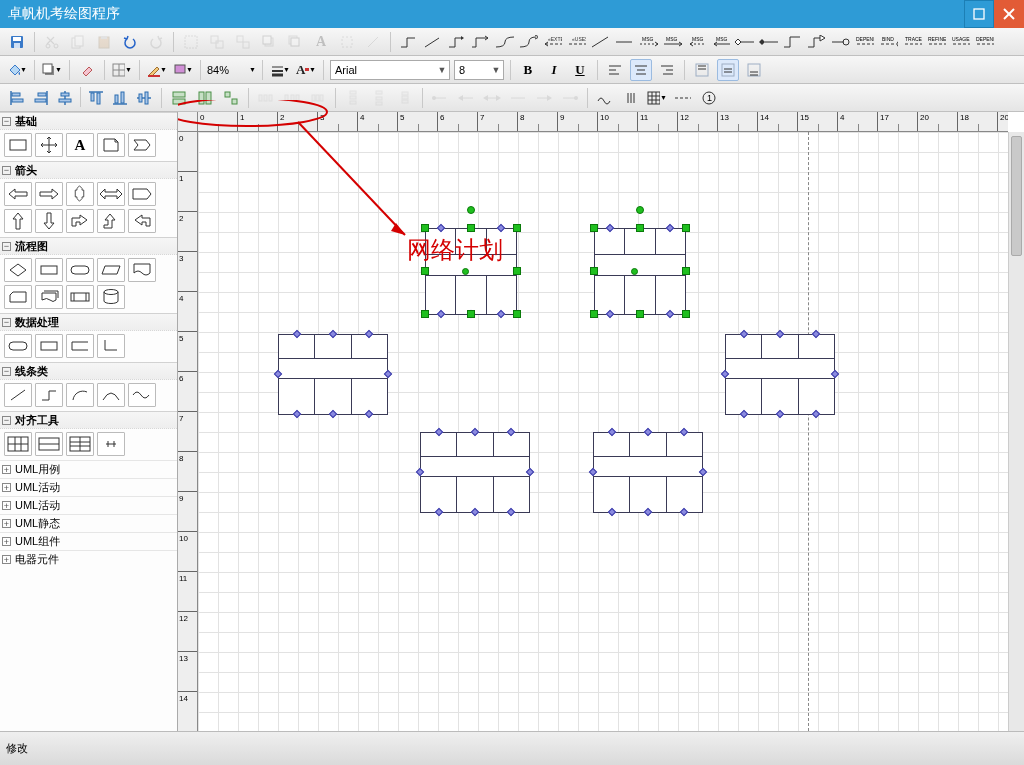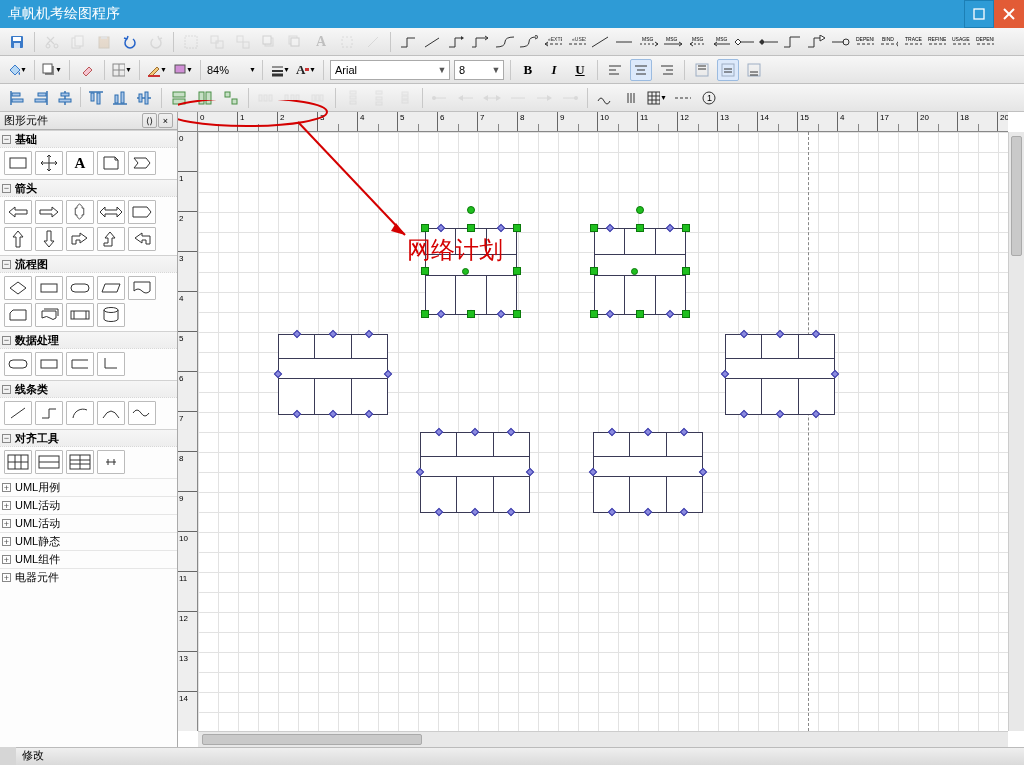--- a/index.html
+++ b/index.html
@@ -51,21 +51,21 @@
   .scroll-h .thumb { position:absolute; top:2px; bottom:2px; left:4px; width:220px; background:#c9c9c9; border:1px solid #aaa; border-radius: 2px;}
   
   .block { position:absolute; }
   .block tbody td { border: 1px solid #3a3a56; }
   .block table { border-collapse: collapse; background: #fff; }
   .handle { width: 8px; height: 8px; background: #1fbf1f; border: 1px solid #0a7a0a; position: absolute; }
   .handle.round { border-radius: 50%; }
   .anchor { width:6px; height:6px; background:#8a8ae0; border:1px solid #3c3ca8; position:absolute; transform:rotate(45deg); }
   .diag { position:absolute; left:178px; top:100px; right:0; bottom:20px; pointer-events:none; }
   
-  .statusbar { position: absolute; left:16px; right:0; bottom:0; height: 18px; background: linear-gradient(#efefef, #dadada); border-top: 1px solid #bbb; font-size: 11px; padding-left: 6px; display:flex; align-items:flex-start; }
+  .statusbar { position: absolute; left:0; right:0; bottom:0; height: 34px; background: linear-gradient(#efefef, #dadada); border-top: 1px solid #bbb; font-size: 11px; padding-left: 6px; display:flex; align-items:center; }
   
   .bold { font-weight: bold; } .italic { font-style: italic; } .underline { text-decoration: underline; }
   .annot { position:absolute; font-size: 24px; color: #d40000; font-family: "SimSun", serif; font-weight: 400; pointer-events:none;}
 </style>
 </head>
 <body>
 
 <div class="titlebar">
   <span>卓帆机考绘图程序</span>
   <div class="window-controls">
@@ -625,26 +625,20 @@
       <svg width="14" height="14">
         <circle cx="7" cy="7" r="6" fill="none" stroke="#333"></circle>
         <text x="5" y="10" font-size="9">1</text>
       </svg>
     </span>
 </div>
 
 <div class="main">
 
   <div class="sidebar">
-    <div class="side-title">
-      <span>图形元件</span>
-      <span class="spacer"></span>
-      <span class="sbtn">⟨⟩</span>
-      <span class="sbtn">×</span>
-    </div>
 
     <div class="cat-header">
         <span class="box">−</span>
         <span>基础</span>
       </div>
     <div class="palette">
       <span class="pitem">
           <svg width="20" height="14">
             <rect x="2" y="2" width="16" height="10" fill="none" stroke="#333"></rect>
           </svg>

